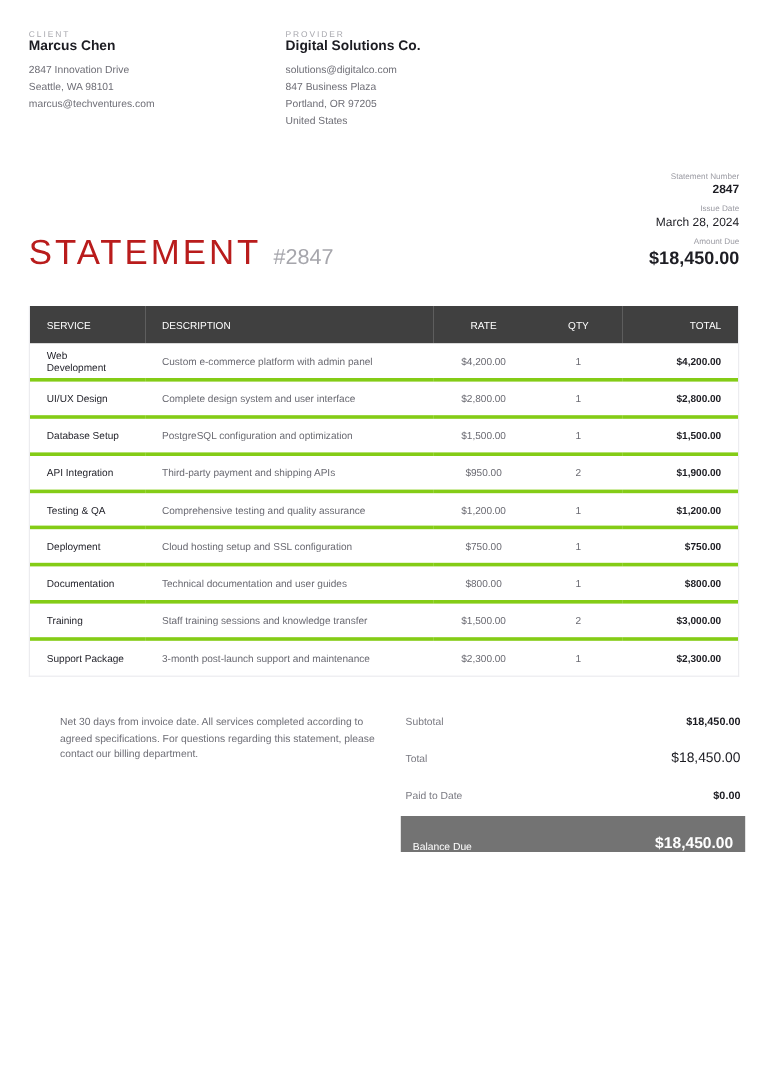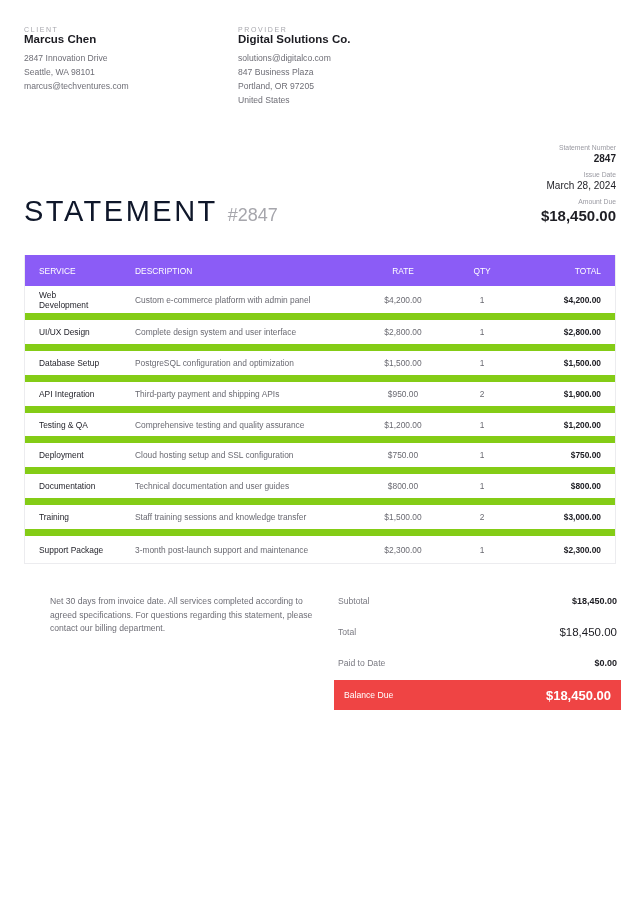--- a/index.html
+++ b/index.html
@@ -15,49 +15,49 @@
   .party-lines { margin-top: 6px; }
   .party-line { font-size: 8.6px; color: #6e6e76; line-height: 14px; }
 
   .meta { position: absolute; right: 24px; top: 143px; text-align: right; }
   .meta-label { font-size: 6.8px; color: #9a9aa2; line-height: 9px; }
   .meta-value { font-size: 10px; font-weight: 600; color: #1e1e24; line-height: 14px; margin-bottom: 4px; }
   .meta-value.date { font-size: 10px; font-weight: 500; }
   .meta-value.amount { font-size: 15px; font-weight: 700; line-height: 20px; }
 
   .title-row { position: absolute; left: 24px; top: 195px; display: flex; align-items: baseline; }
-  .title { font-size: 29px; font-weight: 300; letter-spacing: 2.5px; color: #0f172a; }
+  .title { font-size: 29px; font-weight: 300; letter-spacing: 2.5px; color: #b91c1c; }
   .title-num { font-size: 18px; color: #a6a6ac; margin-left: 10px; font-weight: 400; }
 
   .table-wrap { position: absolute; left: 24px; top: 255px; width: 592px; border: 1px solid #ececef; border-top: none; }
   table { width: 100%; border-collapse: collapse; }
-  thead tr { background: #8b5cf6; height: 31px; }
+  thead tr { background: #404040; height: 31px; }
   th { color: #ffffff; font-size: 8.4px; font-weight: 400; text-transform: uppercase; padding: 0 14px; text-align: left; }
   th.rate, td.rate { text-align: center; }
   th.qty, td.qty { text-align: center; }
   th.total, td.total { text-align: right; }
-  tbody tr { height: 30.8px; border-bottom: 7px solid #84cc16; }
+  tbody tr { height: 30.8px; border-bottom: 3px solid #84cc16; }
   tbody tr:last-child { border-bottom: none; }
   td { font-size: 8.4px; padding: 0 14px; color: #6a6a72; }
   td.service { color: #1e1e26; font-weight: 500; width: 96px; }
   td.desc { width: 240px; }
   td.rate { width: 84px; }
   td.qty { width: 74px; }
   td.total { color: #1c1c22; font-weight: 700; }
 
   .terms { position: absolute; left: 24px; top: 590px; width: 290px; }
   .terms-title { font-size: 8.6px; font-weight: 600; color: #1e1e26; }
   .terms-text { font-size: 8.6px; color: #6e6e76; line-height: 13.5px; margin-top: 5px; margin-left: 26px; }
 
   .summary { position: absolute; left: 334px; top: 586px; width: 287px; }
   .sum-row { display: flex; justify-content: space-between; align-items: center; height: 30.7px; padding: 0 4px; }
   .sum-label { font-size: 8.6px; color: #7a7a82; }
   .sum-value { font-size: 9px; font-weight: 600; color: #1c1c22; }
   .sum-value.big { font-size: 11.5px; font-weight: 500; }
-  .balance { background: #ef4444; height: 30px; margin-top: 2px; display: flex; justify-content: space-between; align-items: center; padding: 0 10px; }
+  .balance { background: #737373; height: 30px; margin-top: 2px; display: flex; justify-content: space-between; align-items: flex-end; padding: 0 10px; }
   .balance-label { color: #ffffff; font-size: 8.6px; }
   .balance-value { color: #ffffff; font-size: 13px; font-weight: 600; }
 </style>
 </head>
 <body>
 
 <div class="parties">
   <div class="party client">
     <div class="party-label">CLIENT</div>
     <div class="party-name">Marcus Chen</div>

